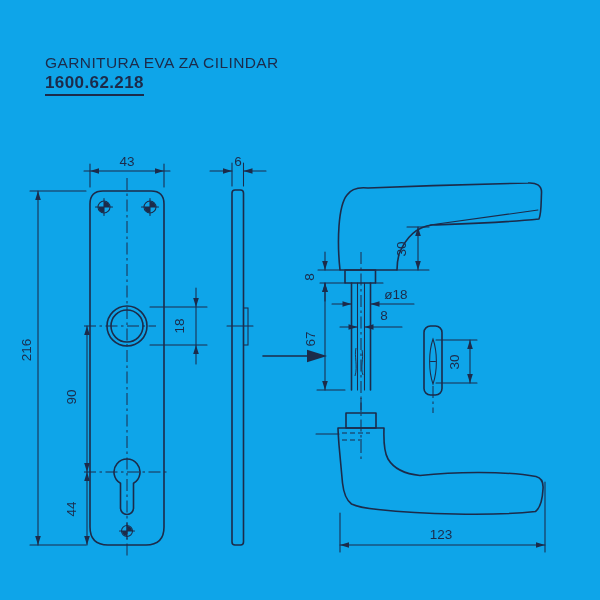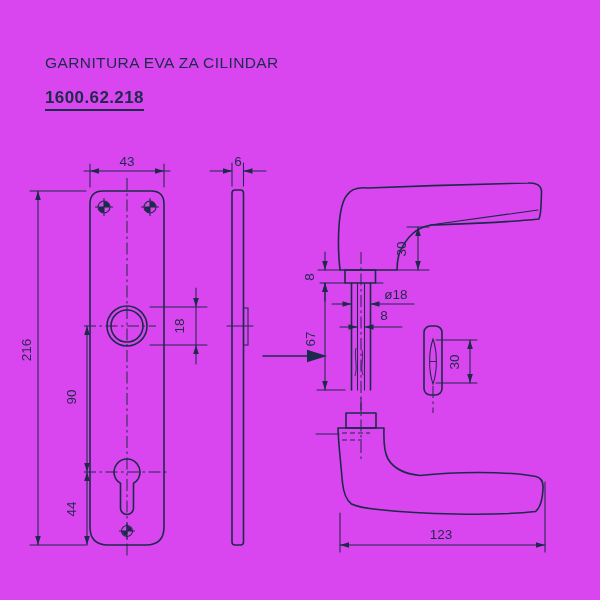--- a/index.html
+++ b/index.html
@@ -1,20 +1,20 @@
 <!DOCTYPE html>
 <html><head>
 <meta charset="utf-8">
 <style>
   html,body{margin:0;padding:0;background:#ffffff;}
-  .page{position:relative;width:600px;height:600px;background:#d946ef;overflow:hidden;
+  .page{position:relative;width:600px;height:600px;background:#0ea5e9;overflow:hidden;
         font-family:"Liberation Sans", sans-serif;}
   .title-block{position:absolute;left:45px;top:54px;color:#1c2b4a;}
   .title-line{font-size:15.5px;letter-spacing:0.4px;font-weight:400;}
-  .title-code{display:inline-block;font-size:17px;font-weight:700;margin-top:16px;
+  .title-code{display:inline-block;font-size:17px;font-weight:700;margin-top:1px;
               border-bottom:2px solid #1c2b4a;padding-bottom:1px;letter-spacing:0.4px;}
   svg{position:absolute;left:0;top:0;}
   .outline{fill:none;stroke:#1c2b4a;stroke-width:1.6;stroke-linejoin:round;stroke-linecap:round;}
   .thin{fill:none;stroke:#1c2b4a;stroke-width:1.05;stroke-linecap:round;}
   .cl{fill:none;stroke:#1c2b4a;stroke-width:1;stroke-dasharray:12 3.5 2.5 3.5;}
   .hid{fill:none;stroke:#1c2b4a;stroke-width:1.05;stroke-dasharray:5 3;}
   .ah{fill:#1c2b4a;stroke:none;}
   .dimtxt{fill:#1c2b4a;font-family:"Liberation Sans", sans-serif;font-size:13.5px;}
   .wavy{fill:none;stroke:#1c2b4a;stroke-width:0.9;}
 </style>

